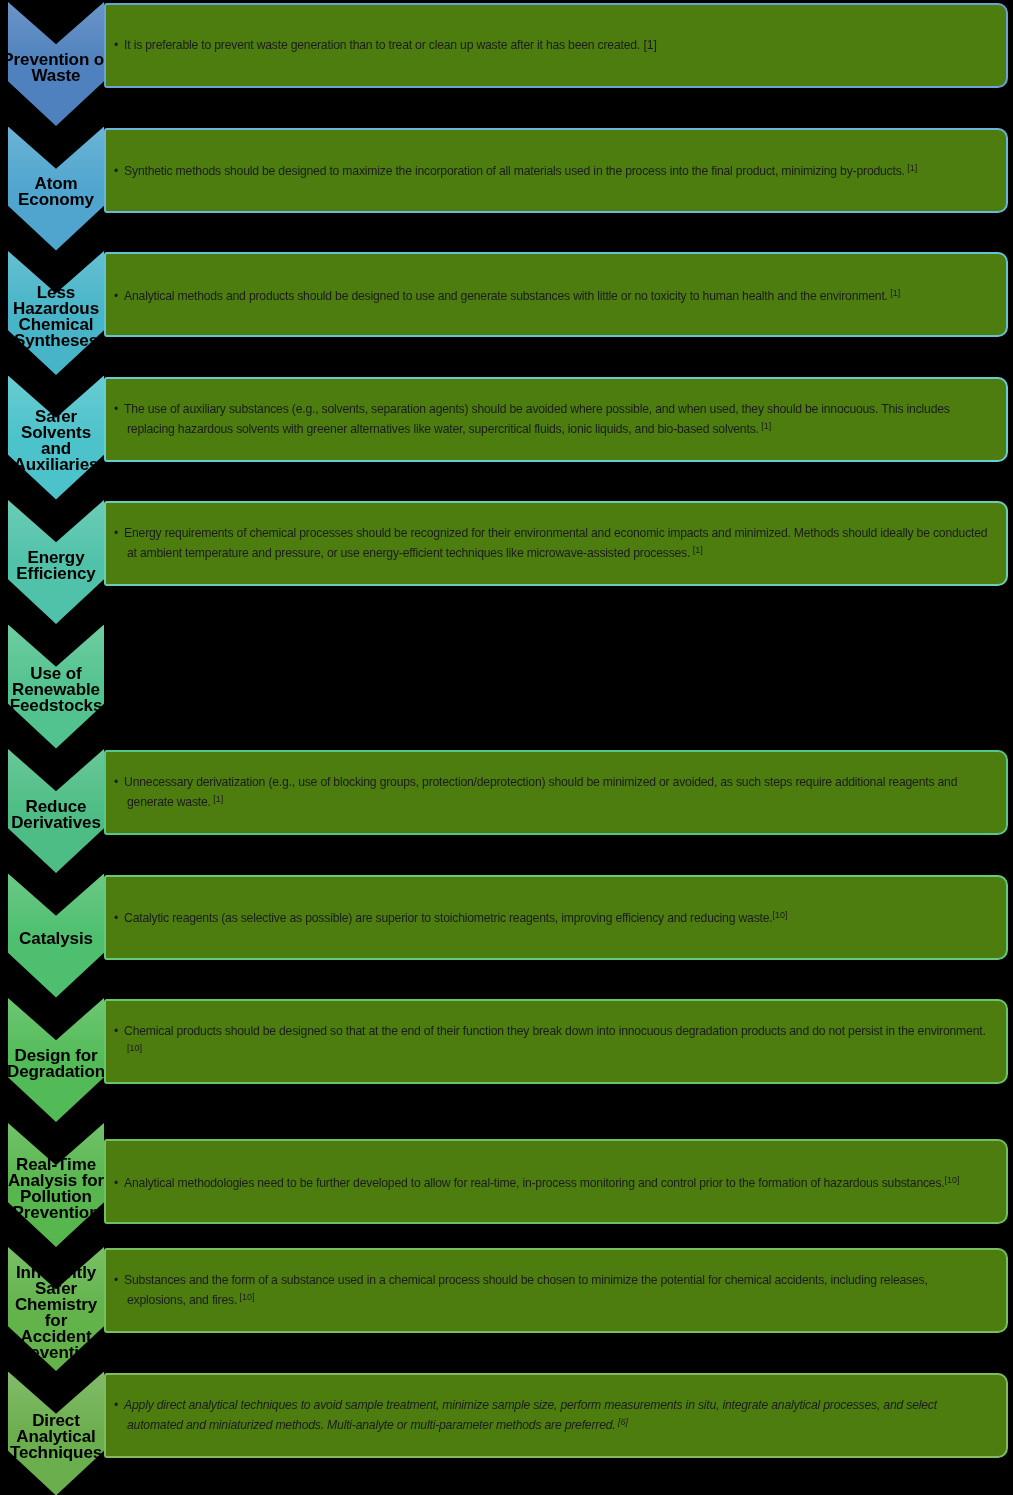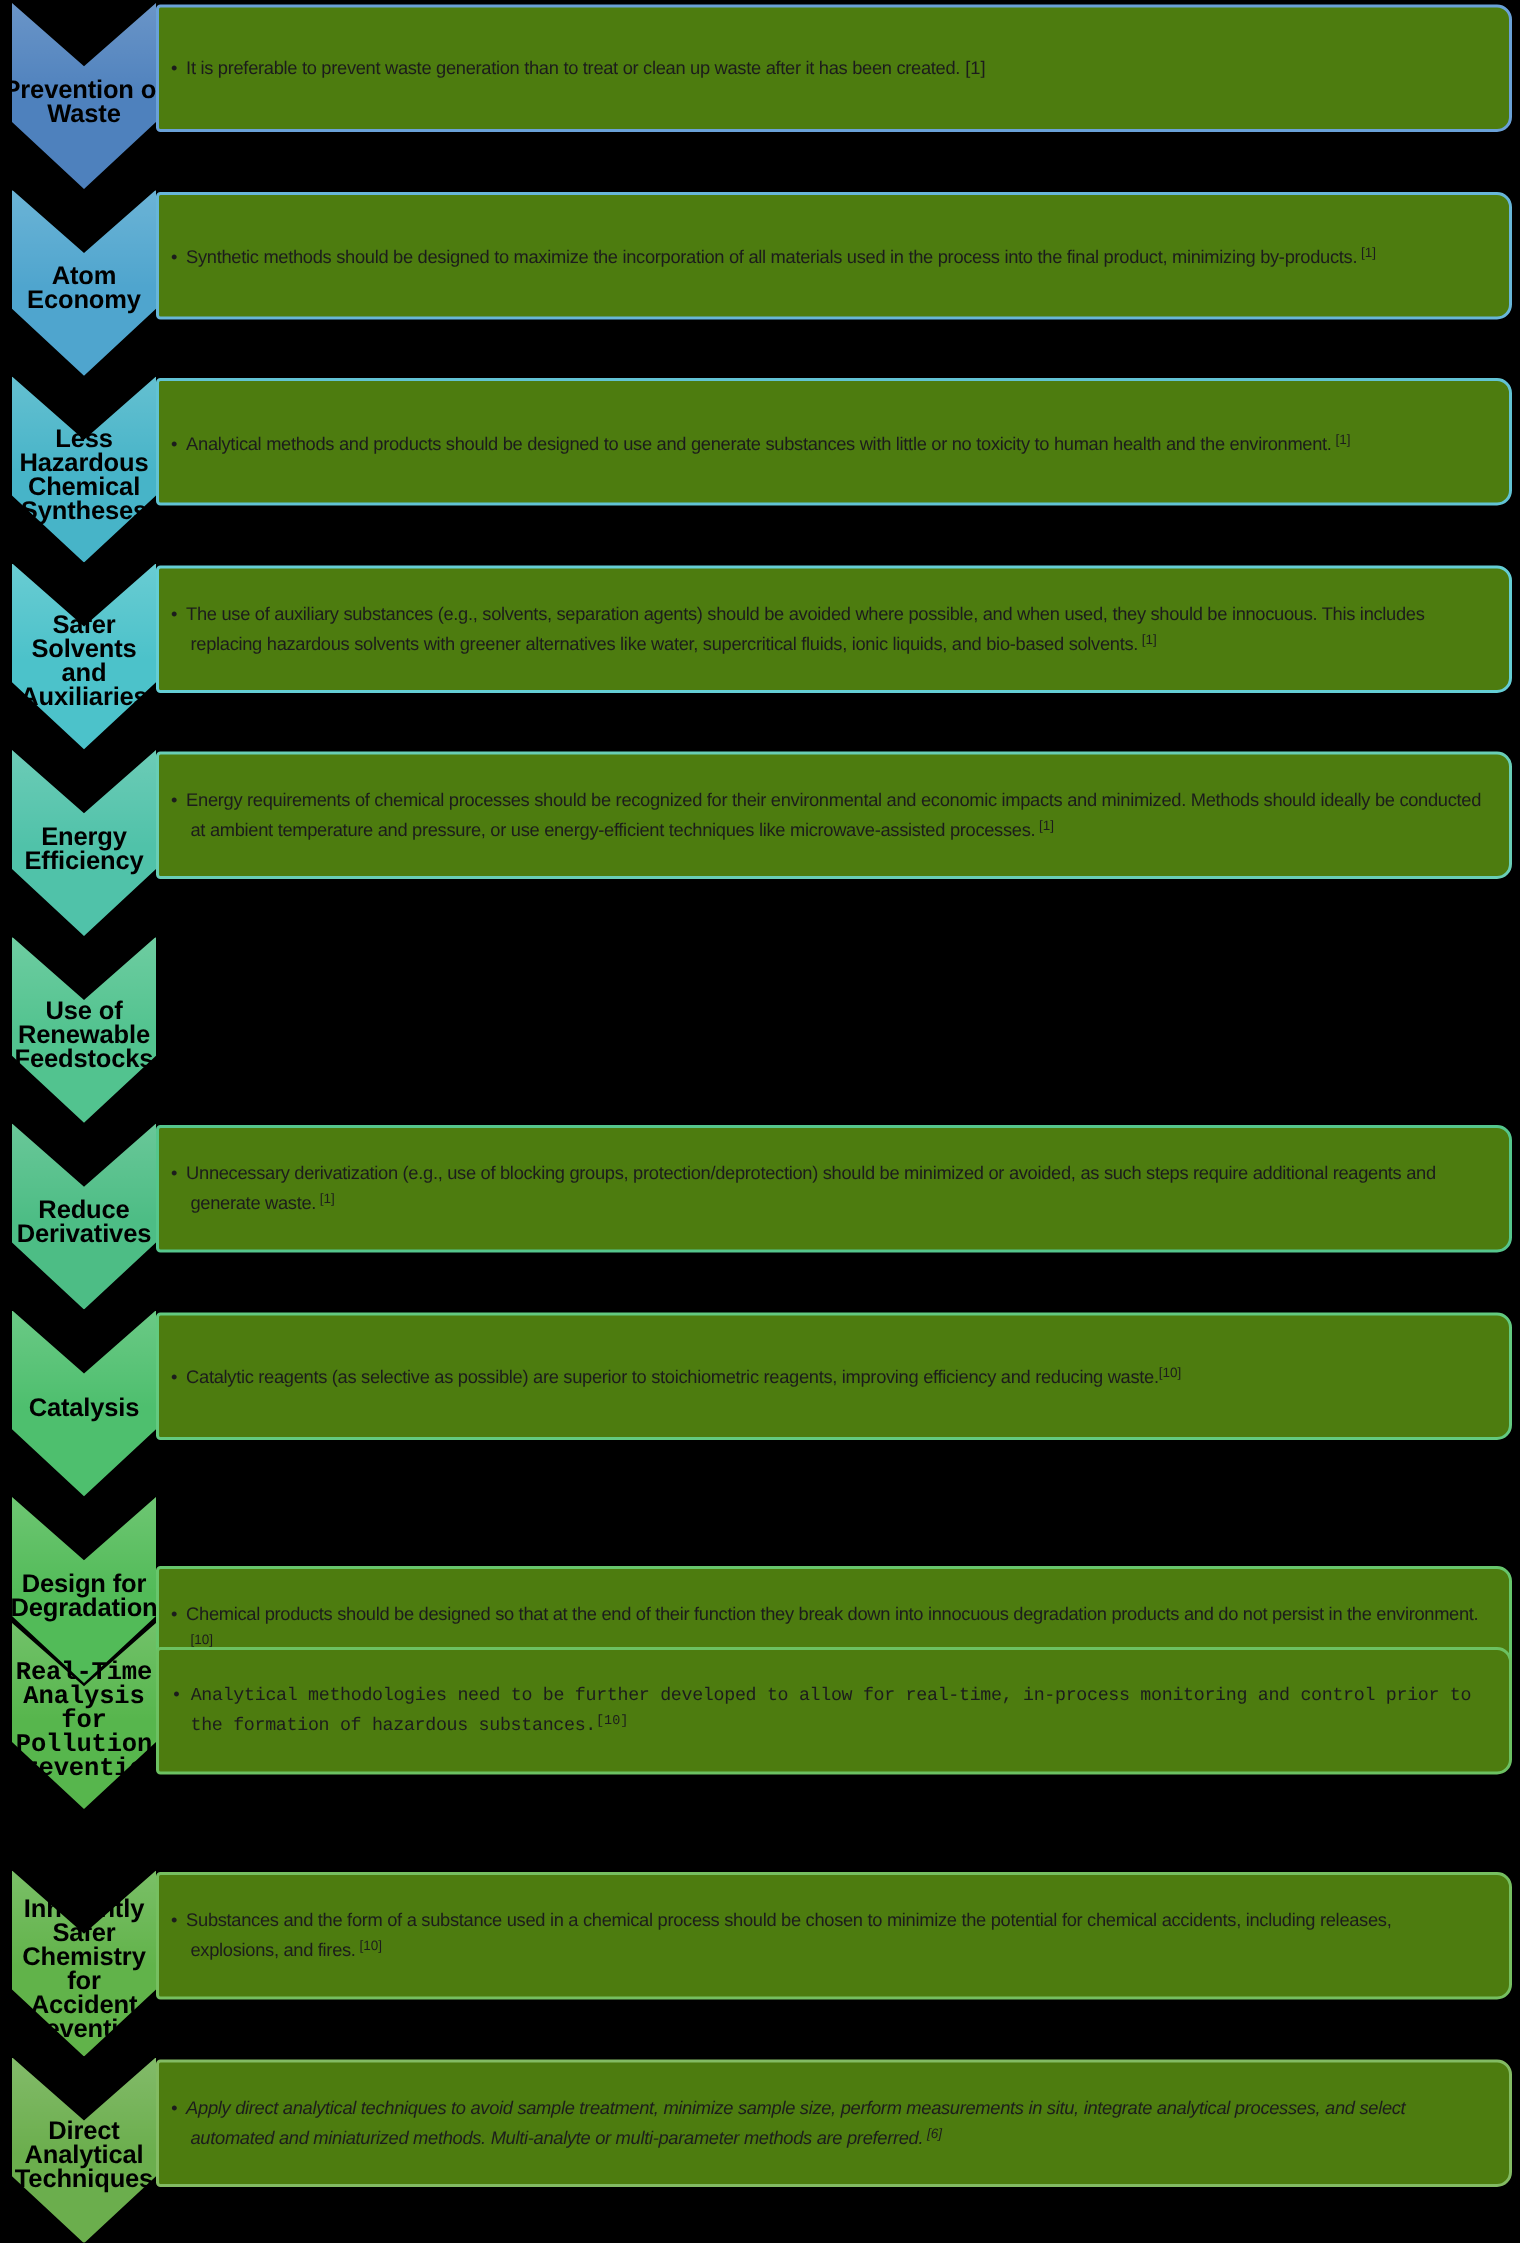--- a/index.html
+++ b/index.html
@@ -111,26 +111,26 @@
     <div class="chev-label">Catalysis</div>
     <div class="box" style="border-color: rgb(99, 202, 128);">
       <p class="box-text"><span class="bullet">•</span><span class="txt">Catalytic reagents (as selective as possible) are superior to stoichiometric reagents, improving efficiency and reducing waste.</span><span class="ref">[10]</span></p>
     </div>
   </div>
 
   <div class="row" style="top: 998px;">
     <div class="chev" style="background-color: rgb(82, 187, 88);"></div>
     <div class="chev-label">Design for
 Degradation</div>
-    <div class="box" style="border-color: rgb(103, 198, 108); margin-top: 45px;">
+    <div class="box" style="border-color: rgb(103, 198, 108);">
       <p class="box-text"><span class="bullet">•</span><span class="txt">Chemical products should be designed so that at the end of their function they break down into innocuous degradation products and do not persist in the environment.</span><span class="ref">[10]</span></p>
     </div>
   </div>
 
-  <div class="row" style="top: 1082px; font-family: Liberation Mono, monospace;">
+  <div class="row" style="top: 1123px;">
     <div class="chev" style="background-color: rgb(87, 182, 77);"></div>
     <div class="chev-label">Real-Time
 Analysis for
 Pollution
 Prevention</div>
     <div class="box" style="border-color: rgb(108, 193, 98); margin-top: 15px;">
       <p class="box-text"><span class="bullet">•</span><span class="txt">Analytical methodologies need to be further developed to allow for real-time, in-process monitoring and control prior to the formation of hazardous substances.</span><span class="ref">[10]</span></p>
     </div>
   </div>
 

